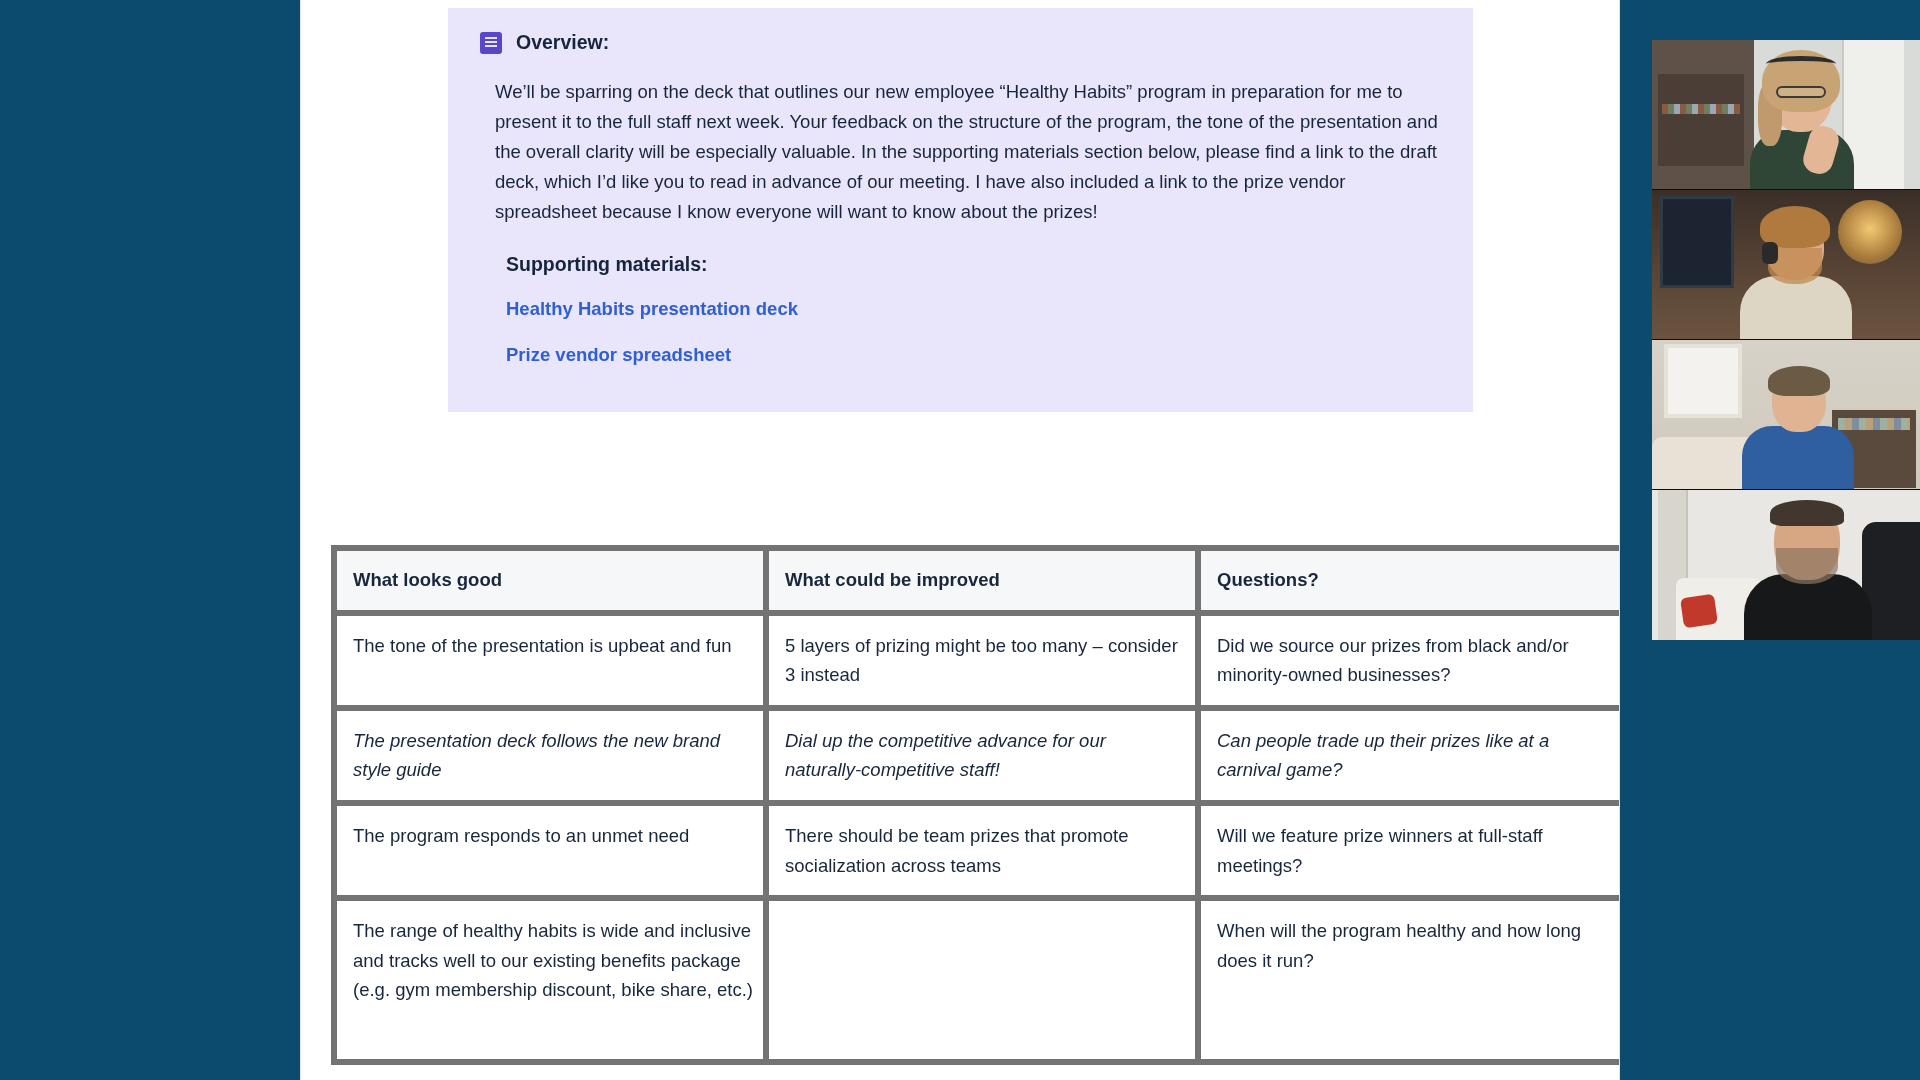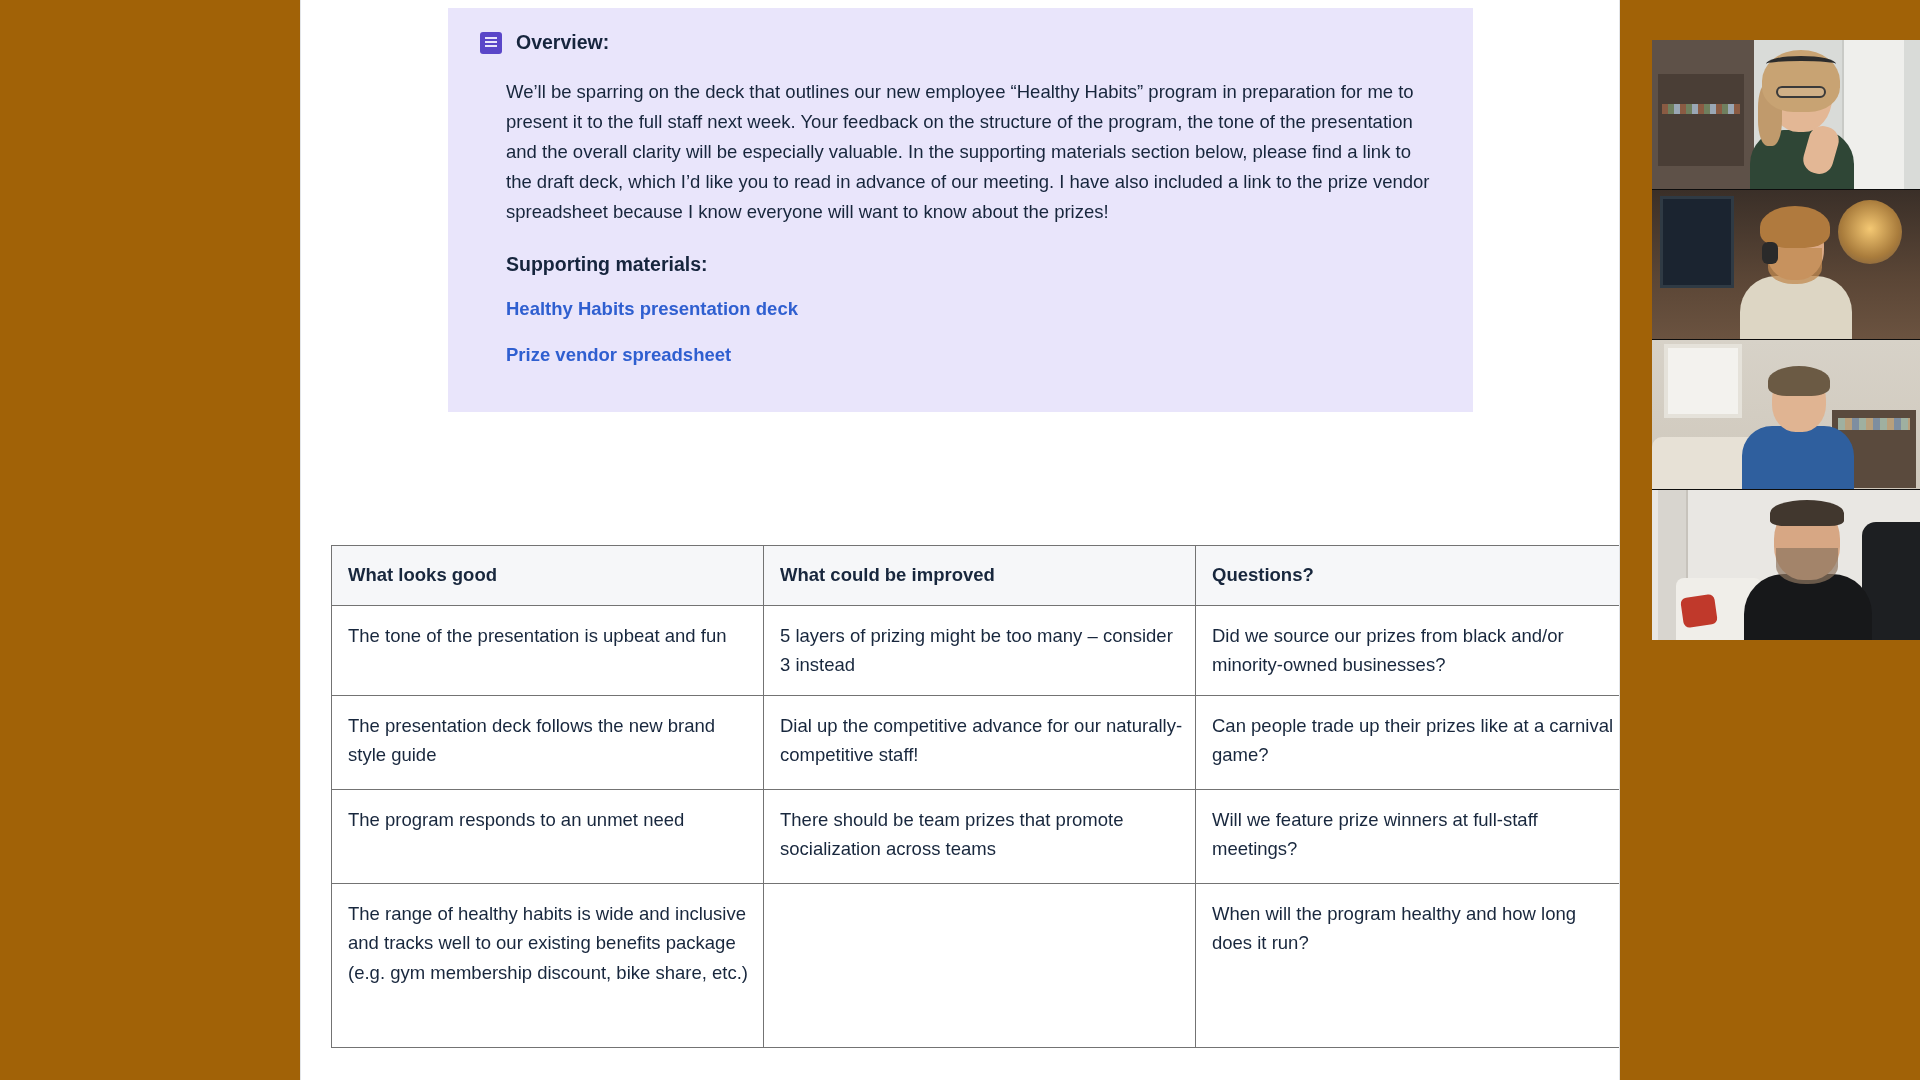--- a/index.html
+++ b/index.html
@@ -10,21 +10,21 @@
     height: 1080px;
     background: #ffffff;
     font-family: "Liberation Sans", sans-serif;
     overflow: hidden;
   }
 
   .screen {
     position: relative;
     width: 1920px;
     height: 1080px;
-    background: #a16207;
+    background: #0c4a6e;
   }
 
   
   .doc-area {
     position: absolute;
     left: 300px;
     top: 0;
     width: 1320px;
     height: 1080px;
     background: #ffffff;
@@ -81,21 +81,21 @@
     font-size: 19.5px;
     font-weight: bold;
     color: #16253d;
     line-height: 1.3;
   }
 
   .panel-body {
     font-size: 18.5px;
     line-height: 1.62;
     color: #17263c;
-    margin: 0 0 26px 26px;
+    margin: 0 0 26px 15px;
     max-width: 955px;
   }
 
   .sub-title {
     font-size: 19.5px;
     font-weight: bold;
     color: #16253d;
     margin: 12px 0 22px 26px;
   }
 
@@ -119,42 +119,42 @@
 
   table.feedback {
     border-collapse: collapse;
     width: 1295px;
     table-layout: fixed;
     background: #fff;
   }
 
   table.feedback th,
   table.feedback td {
-    border: 1px solid #737373;
+    border: 6px solid #737373;
     vertical-align: top;
     padding: 15px 8px 15px 16px;
     font-size: 18.5px;
     line-height: 1.6;
     color: #18273d;
   }
 
   table.feedback th {
     background: #f6f7f9;
     font-weight: bold;
     text-align: left;
     height: 54px;
     padding-top: 14px;
   }
 
   table.feedback col.c1 { width: 432px; }
   table.feedback col.c2 { width: 432px; }
   table.feedback col.c3 { width: 431px; }
 
   .row-h-1 td { height: 88px; }
-  .row-h-2 td { height: 94px; }
+  .row-h-2 td { height: 94px; font-style: italic; }
   .row-h-3 td { height: 94px; }
   .row-h-4 td { height: 164px; }
 
   
   .video-rail {
     position: absolute;
     right: 0;
     top: 40px;
     width: 268px;
   }

